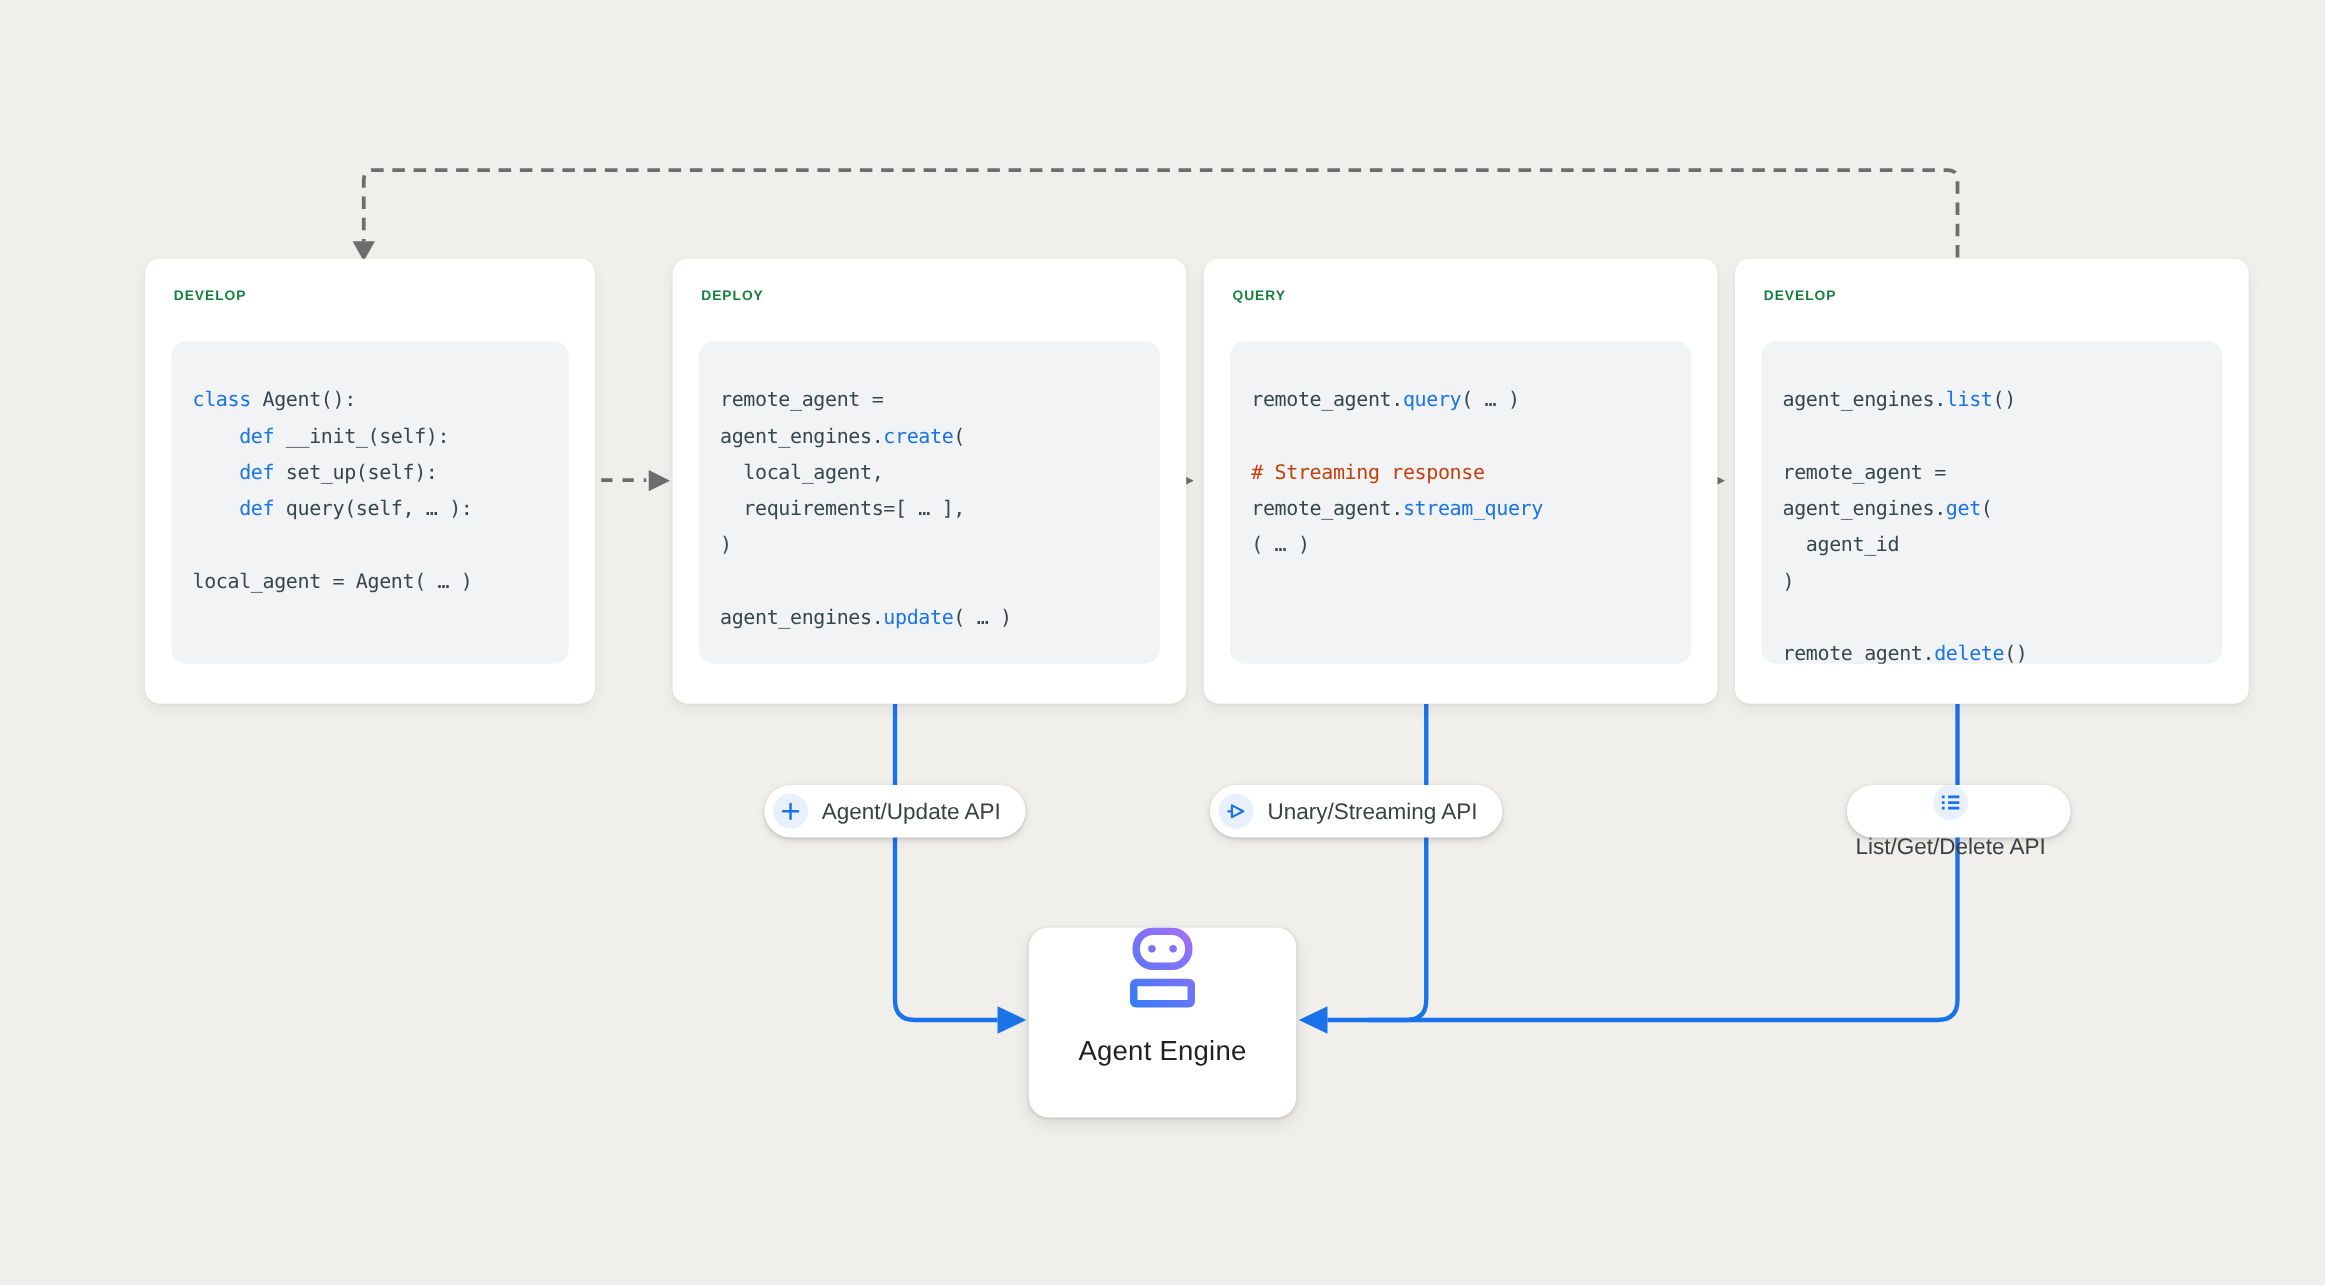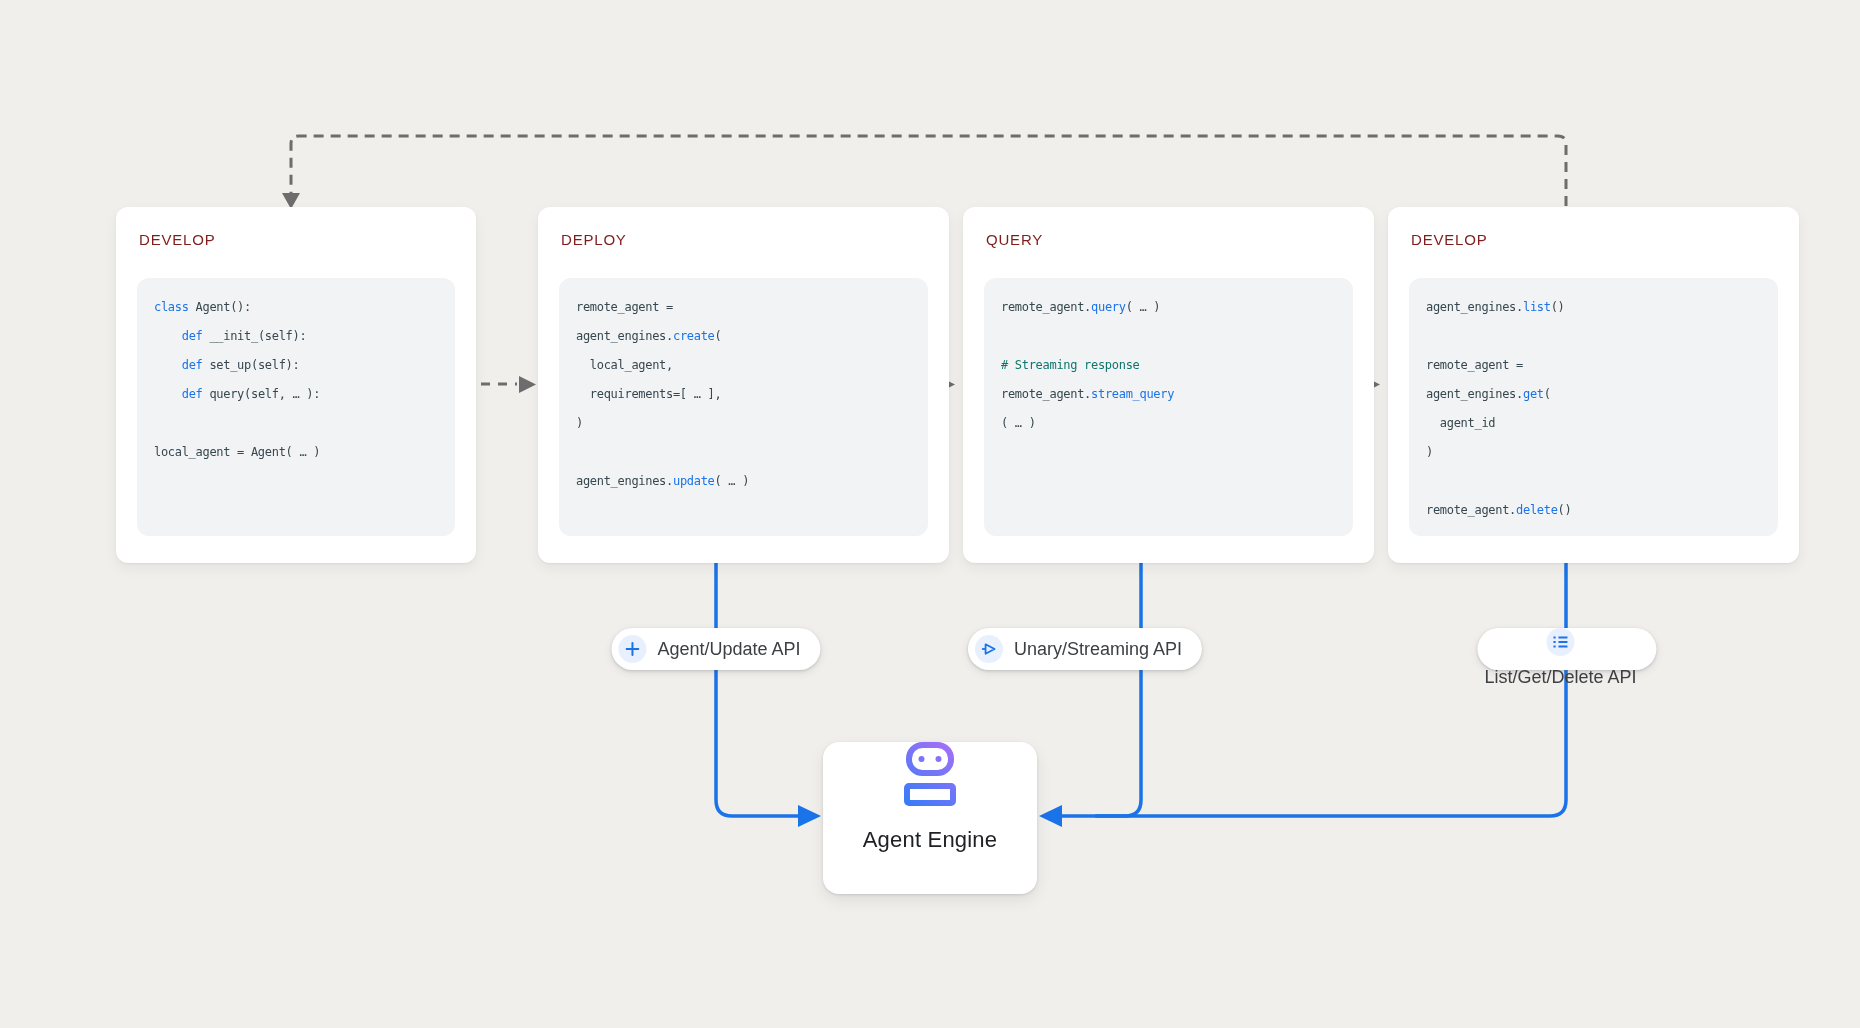--- a/index.html
+++ b/index.html
@@ -12,31 +12,31 @@
 
   
   .card{
     position:absolute;top:207px;height:356px;width:411px;
     background:#ffffff;border-radius:12px;box-sizing:border-box;
     padding:24px 21px 0 21px;
     box-shadow:0 1px 2px rgba(0,0,0,.05),0 5px 14px rgba(0,0,0,.06);
   }
   .card-title{
     margin:0 0 30px 2px;
-    font-size:15px;font-weight:400;letter-spacing:.8px;color:#7f1d1d;
+    font-size:11px;font-weight:700;letter-spacing:.8px;color:#15803d;
   }
   .code{
     margin:0;background:#f1f3f4;border-radius:12px;height:258px;box-sizing:border-box;
-    padding:15px 17px;overflow:hidden;
-    font-family:"DejaVu Sans Mono",monospace;font-size:12px;letter-spacing:-.3px;
+    padding:32px 17px;overflow:hidden;
+    font-family:"DejaVu Sans Mono",monospace;font-size:16px;letter-spacing:-.3px;
   }
   .code-line{line-height:29px;white-space:pre;}
   .tok-p{color:#37474f;}
   .tok-k{color:#1a73e8;}
-  .tok-c{color:#0f766e;text-align:center;}
+  .tok-c{color:#c2410c;text-align:center;}
 
   
   .pill{
     position:absolute;top:628px;height:42px;transform:translateX(-50%);
     background:#ffffff;border-radius:21px;
     display:flex;align-items:center;gap:11px;
     padding:0 20px 0 7px;box-sizing:border-box;
     box-shadow:0 1px 3px rgba(60,64,67,.22),0 3px 8px rgba(60,64,67,.10);
     white-space:nowrap;
   }

